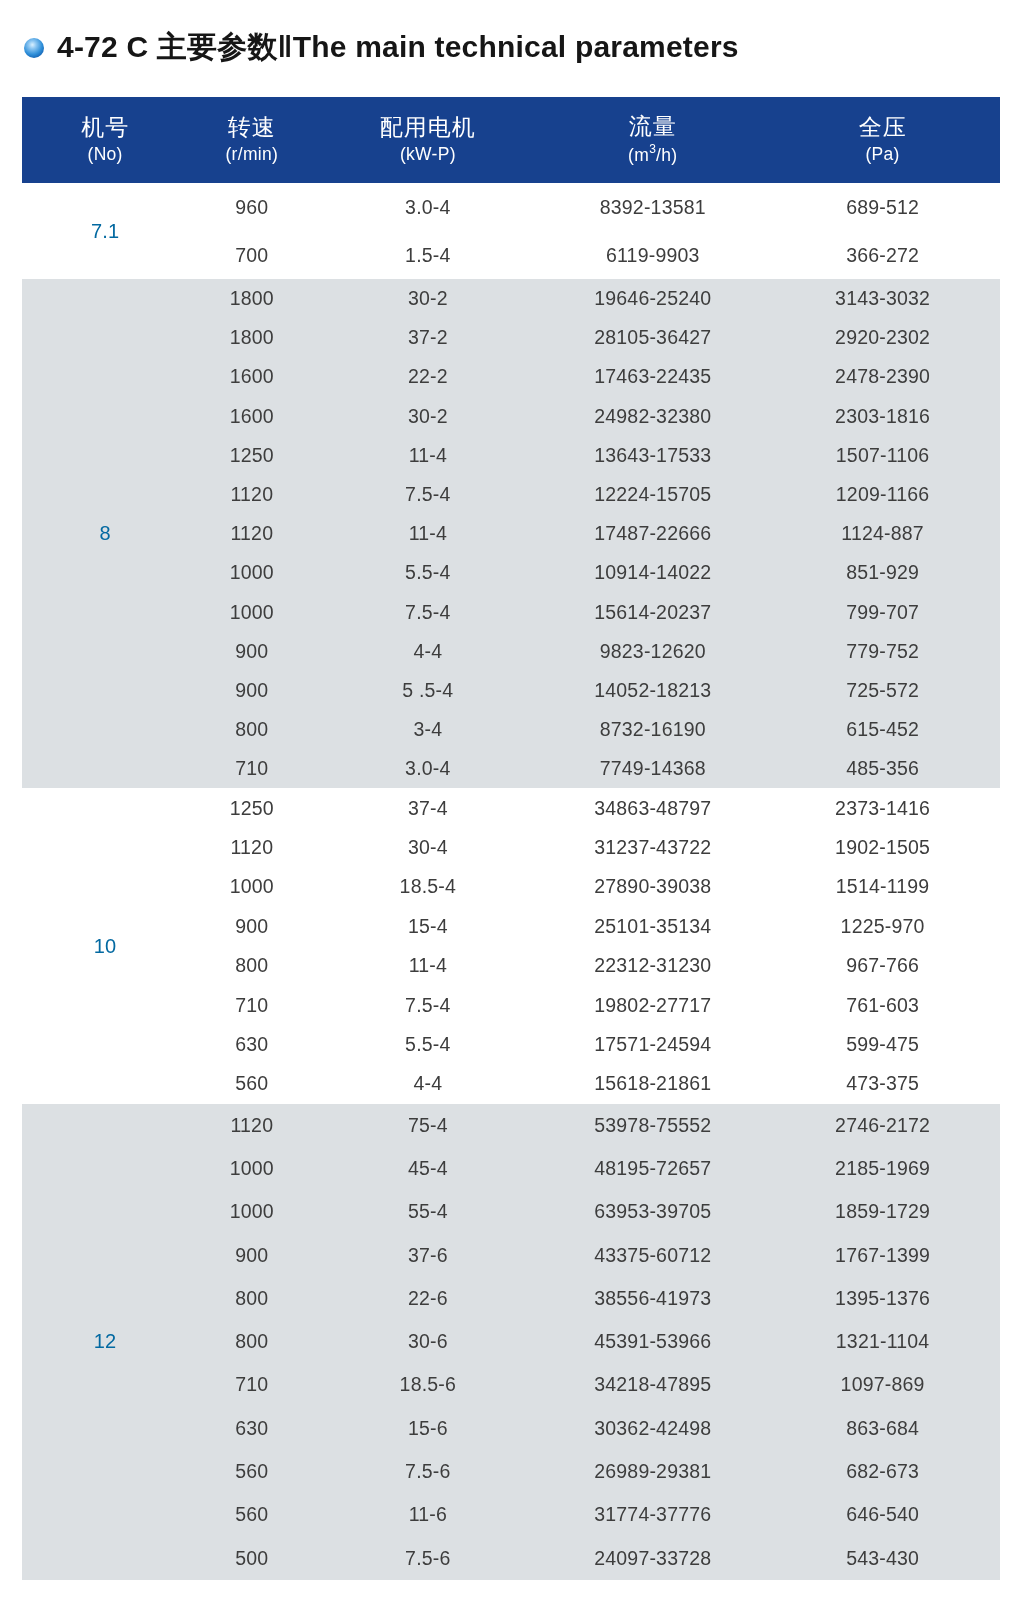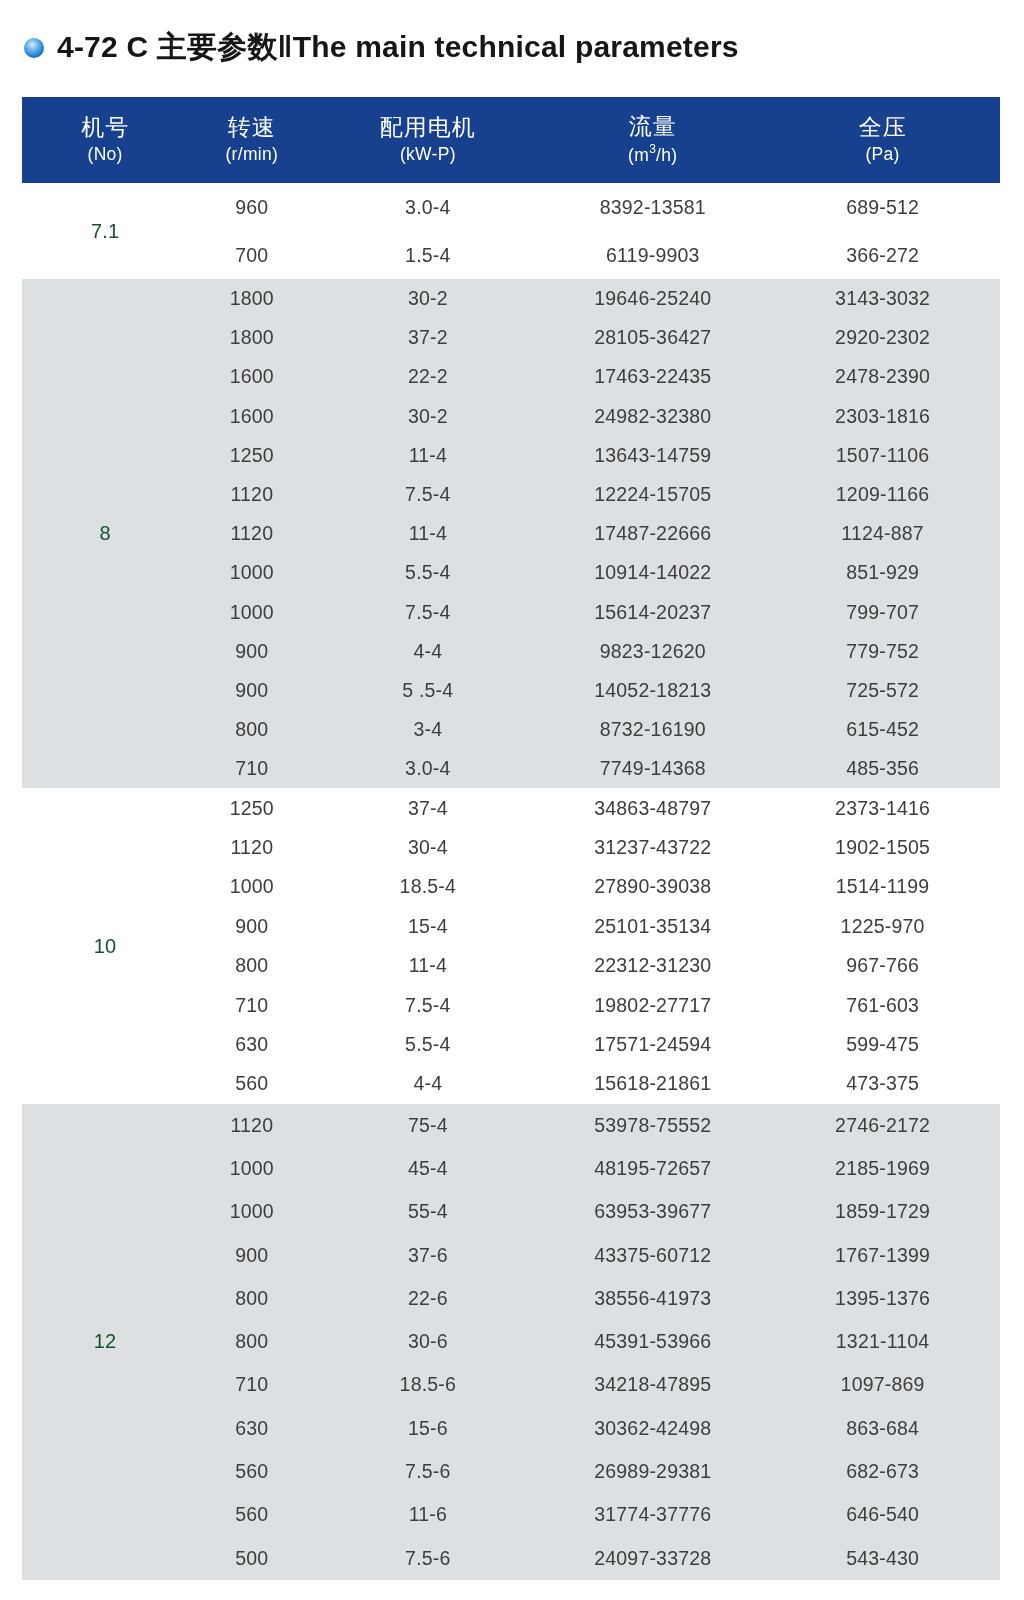--- a/index.html
+++ b/index.html
@@ -69,21 +69,21 @@
     padding: 0;
     letter-spacing: 0.2px;
   }
   tbody.shade { background: #dce0e3; }
 
   tbody.group-0 td { height: 48px; }
   tbody.group-1 td { height: 39.2px; }
   tbody.group-2 td { height: 39.4px; }
   tbody.group-3 td { height: 43.3px; }
 
-  td.no-cell { font-size: 20px; color: #14532d; }
+  td.no-cell { font-size: 20px; color: #0369a1; }
 </style>
 </head>
 <body>
 
 <div class="page">
 
   <div class="title-row">
     <span class="bullet"></span>
     <h1 class="page-title">4-72 C 主要参数‖The main technical parameters</h1>
   </div>
@@ -158,21 +158,21 @@
         </tr>
         <tr>
           <td>1600</td>
           <td>30-2</td>
           <td>24982-32380</td>
           <td>2303-1816</td>
         </tr>
         <tr>
           <td>1250</td>
           <td>11-4</td>
-          <td>13643-14759</td>
+          <td>13643-17533</td>
           <td>1507-1106</td>
         </tr>
         <tr>
           <td>1120</td>
           <td>7.5-4</td>
           <td>12224-15705</td>
           <td>1209-1166</td>
         </tr>
         <tr>
           <td>1120</td>
@@ -278,21 +278,21 @@
         </tr>
         <tr>
           <td>1000</td>
           <td>45-4</td>
           <td>48195-72657</td>
           <td>2185-1969</td>
         </tr>
         <tr>
           <td>1000</td>
           <td>55-4</td>
-          <td>63953-39677</td>
+          <td>63953-39705</td>
           <td>1859-1729</td>
         </tr>
         <tr>
           <td>900</td>
           <td>37-6</td>
           <td>43375-60712</td>
           <td>1767-1399</td>
         </tr>
         <tr>
           <td>800</td>

